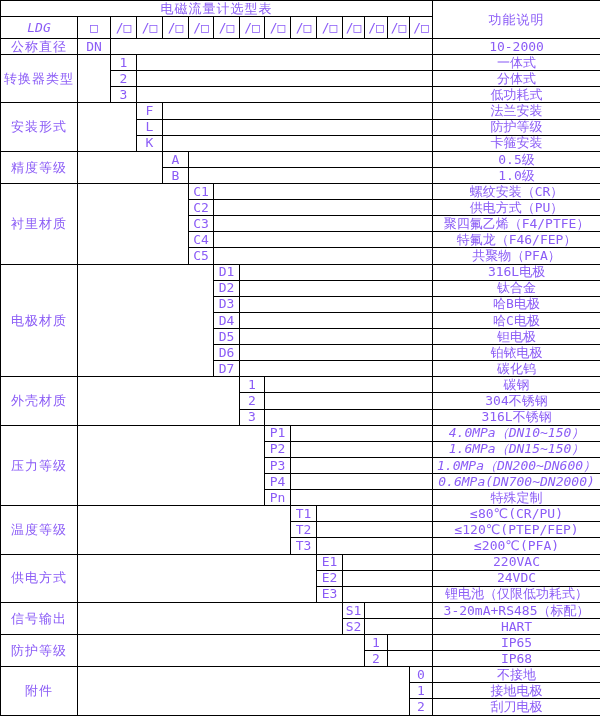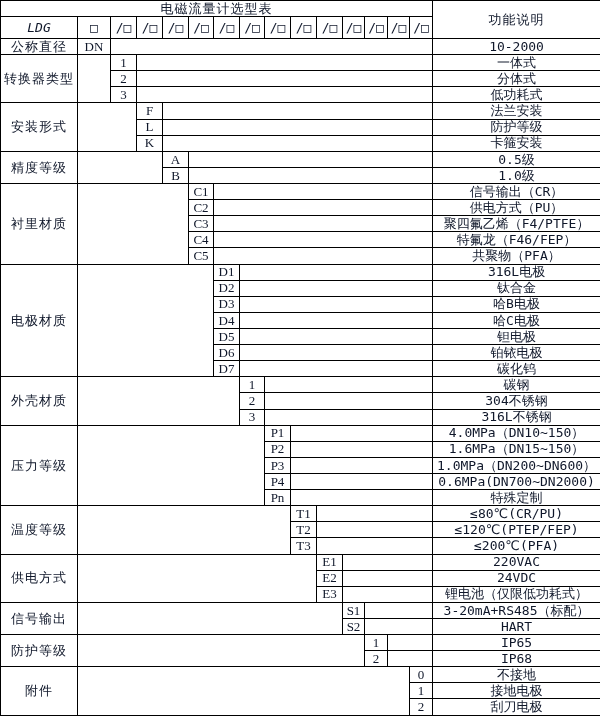--- a/index.html
+++ b/index.html
@@ -1,29 +1,29 @@
 <!DOCTYPE html>
 <html><head>
 <meta charset="utf-8">
 <style>
   html,body{margin:0;padding:0;background:#fff;}
   #page{width:600px;height:716px;background:#fff;box-sizing:border-box;
         font-family:"DejaVu Sans Mono","DejaVu Sans","Liberation Sans",sans-serif;
-        color:#0f172a;}
+        color:#8b5cf6;}
   table#grid{width:600px;height:716px;border-collapse:collapse;table-layout:fixed;}
   #grid td{border:1px solid #000;padding:0;text-align:center;vertical-align:middle;
            font-size:13px;line-height:1.05;overflow:hidden;white-space:nowrap;}
   td.title-cell{font-size:15px;letter-spacing:1px;}
   td.desc-header{font-size:15px;letter-spacing:1px;}
   td.cat-label{font-size:14px;letter-spacing:1px;}
-  td.code-cell{font-size:13px;font-family:Liberation Serif, serif;}
+  td.code-cell{font-size:13px;}
   td.model-prefix{text-align:left;padding-left:10px;font-size:14px;font-style:italic;}
   td.box-cell{font-size:13px;}
   td.desc-cell{font-size:13px;}
-  td.desc-left{text-align:left;padding-left:2px;}
+  td.desc-left{text-align:left;padding-left:2px;font-style:italic;}
   tr.title-row{height:16px;}
   tr.model-row{height:22px;}
 </style>
 </head>
 <body>
 
 <div id="page">
   <table id="grid">
     <colgroup>
       <col style="width:77px">
@@ -115,21 +115,21 @@
         <tr>
           <td class="code-cell">B</td>
           <td colspan="10"></td>
           <td class="desc-cell">1.0级</td>
         </tr>
         <tr>
           <td class="cat-label" rowspan="5">衬里材质</td>
           <td colspan="4" rowspan="5"></td>
           <td class="code-cell">C1</td>
           <td colspan="9"></td>
-          <td class="desc-cell">信号输出（CR）</td>
+          <td class="desc-cell">螺纹安装（CR）</td>
         </tr>
         <tr>
           <td class="code-cell">C2</td>
           <td colspan="9"></td>
           <td class="desc-cell">供电方式（PU）</td>
         </tr>
         <tr>
           <td class="code-cell">C3</td>
           <td colspan="9"></td>
           <td class="desc-cell">聚四氟乙烯（F4/PTFE）</td>

